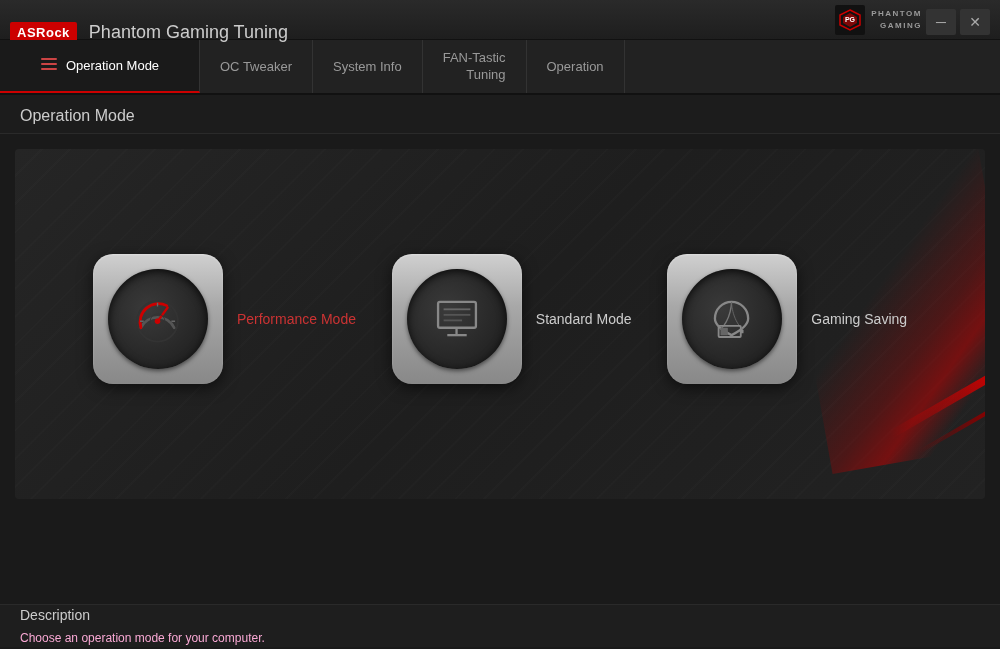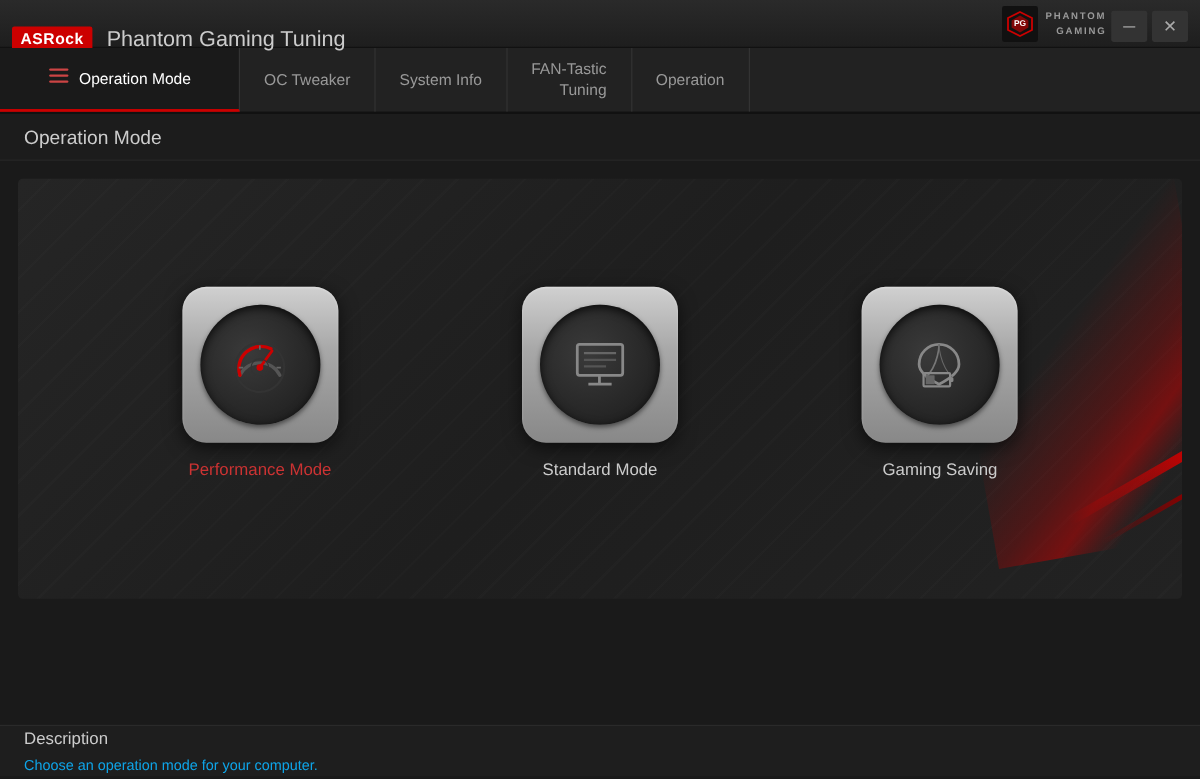--- a/index.html
+++ b/index.html
@@ -180,21 +180,21 @@
       width: 200px;
       height: 300px;
       background: linear-gradient(135deg, transparent 40%, rgba(180,0,0,0.3) 60%, rgba(200,0,0,0.5) 70%, transparent 80%);
       transform: rotate(-10deg);
       pointer-events: none;
     }
 
     
     .mode-btn {
       display: flex;
-      flex-direction: column;
+      flex-direction: row;
       align-items: center;
       gap: 14px;
       cursor: pointer;
       position: relative;
       z-index: 1;
     }
     .mode-icon-wrapper {
       width: 130px;
       height: 130px;
       border-radius: 20px;
@@ -238,21 +238,21 @@
       background: #1e1e1e;
       border-top: 1px solid #2a2a2a;
       padding: 2px 20px;
     }
     .description-title {
       color: #cccccc;
       font-size: 14px;
       margin-bottom: 8px;
     }
     .description-text {
-      color: #0ea5e9;
+      color: #f9a8d4;
       font-size: 12px;
     }
 
     
     .red-accent {
       position: absolute;
       bottom: 80px;
       right: 0;
       width: 120px;
       height: 8px;

